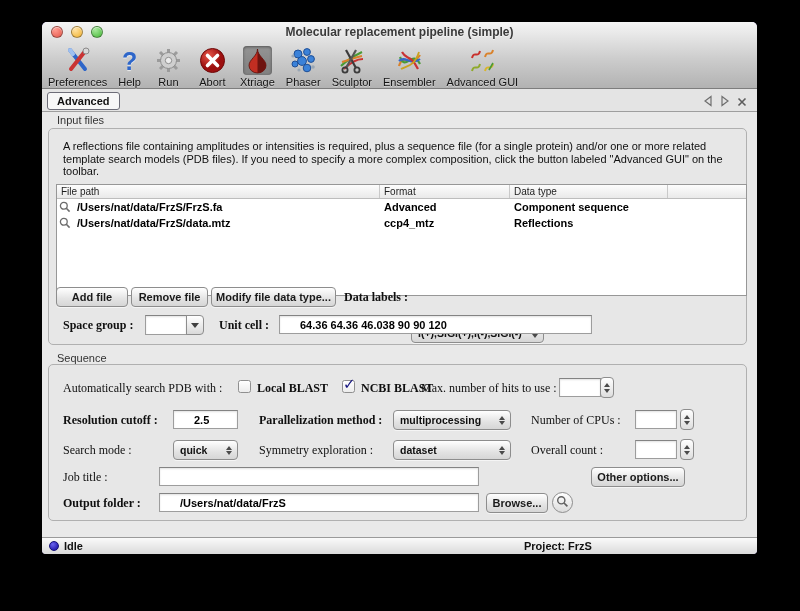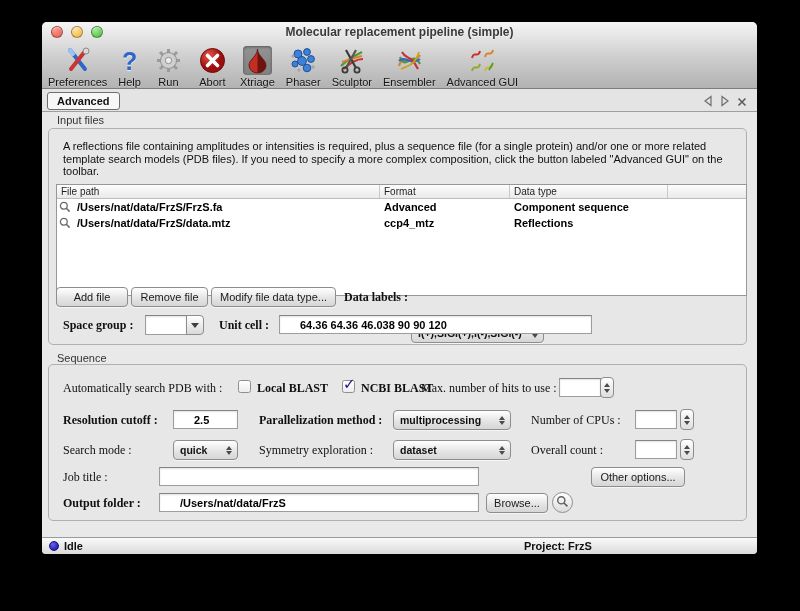--- a/index.html
+++ b/index.html
@@ -39,21 +39,21 @@
   .thead{display:flex;height:14px;background:linear-gradient(#fdfdfd,#e9e9e9);border-bottom:1px solid #bdbdbd;}
   .th{font-size:10px;color:#1d1d1d;padding:1px 0 0 4px;border-right:1px solid #c9c9c9;overflow:hidden;white-space:nowrap;}
   .trow{display:flex;height:16px;align-items:center;}
   .td{font-size:11px;font-weight:bold;color:#000;padding-left:4px;overflow:hidden;white-space:nowrap;}
   .mag{flex:0 0 16px;display:flex;justify-content:center;}
   
   .lbl{position:absolute;font-size:12px;color:#101010;white-space:nowrap;font-family:Liberation Serif, serif;}
   .lbl.b{font-weight:bold;}
   .btn{position:absolute;height:20px;border:1px solid #8d8d8d;border-radius:4px;
        background:linear-gradient(#ffffff,#e3e3e3 60%,#d6d6d6);
-       font-size:11px;font-weight:normal;color:#1a1a1a;display:flex;align-items:center;justify-content:center;
+       font-size:11px;font-weight:bold;color:#1a1a1a;display:flex;align-items:center;justify-content:center;
        box-shadow:0 1px 0 rgba(255,255,255,.6);padding:0 4px;}
   .popup{position:absolute;height:20px;border:1px solid #8d8d8d;border-radius:4px;
        background:linear-gradient(#ffffff,#e3e3e3 60%,#d6d6d6);display:flex;align-items:center;
        box-shadow:0 1px 0 rgba(255,255,255,.6);}
   .popup .pval{flex:1;font-size:10.5px;font-weight:bold;color:#111;padding:0 2px 0 6px;white-space:nowrap;overflow:hidden;}
   .updown{flex:0 0 13px;display:flex;flex-direction:column;align-items:center;justify-content:center;gap:1px;margin-right:2px;}
   .updown .u{width:0;height:0;border-left:3.5px solid transparent;border-right:3.5px solid transparent;border-bottom:4.5px solid #4a4a4a;}
   .updown .d{width:0;height:0;border-left:3.5px solid transparent;border-right:3.5px solid transparent;border-top:4.5px solid #4a4a4a;}
   input.field{position:absolute;height:19px;border:1px solid #9d9d9d;border-top-color:#838383;background:#fff;
        font-size:11px;font-weight:bold;color:#000;padding:0 20px;box-shadow:inset 0 1px 2px rgba(0,0,0,.12);}

